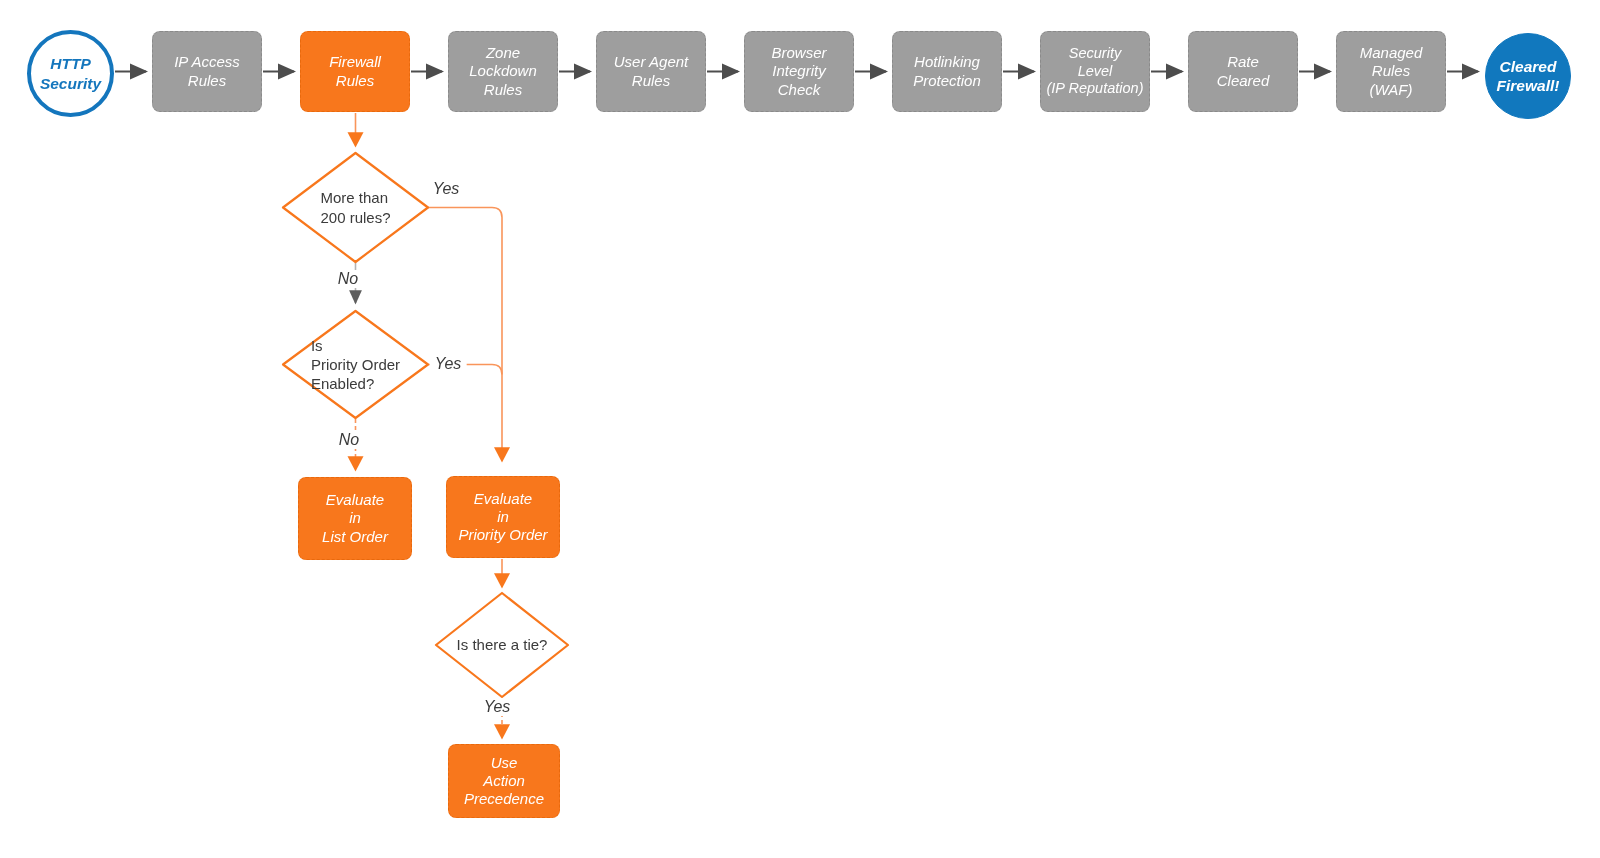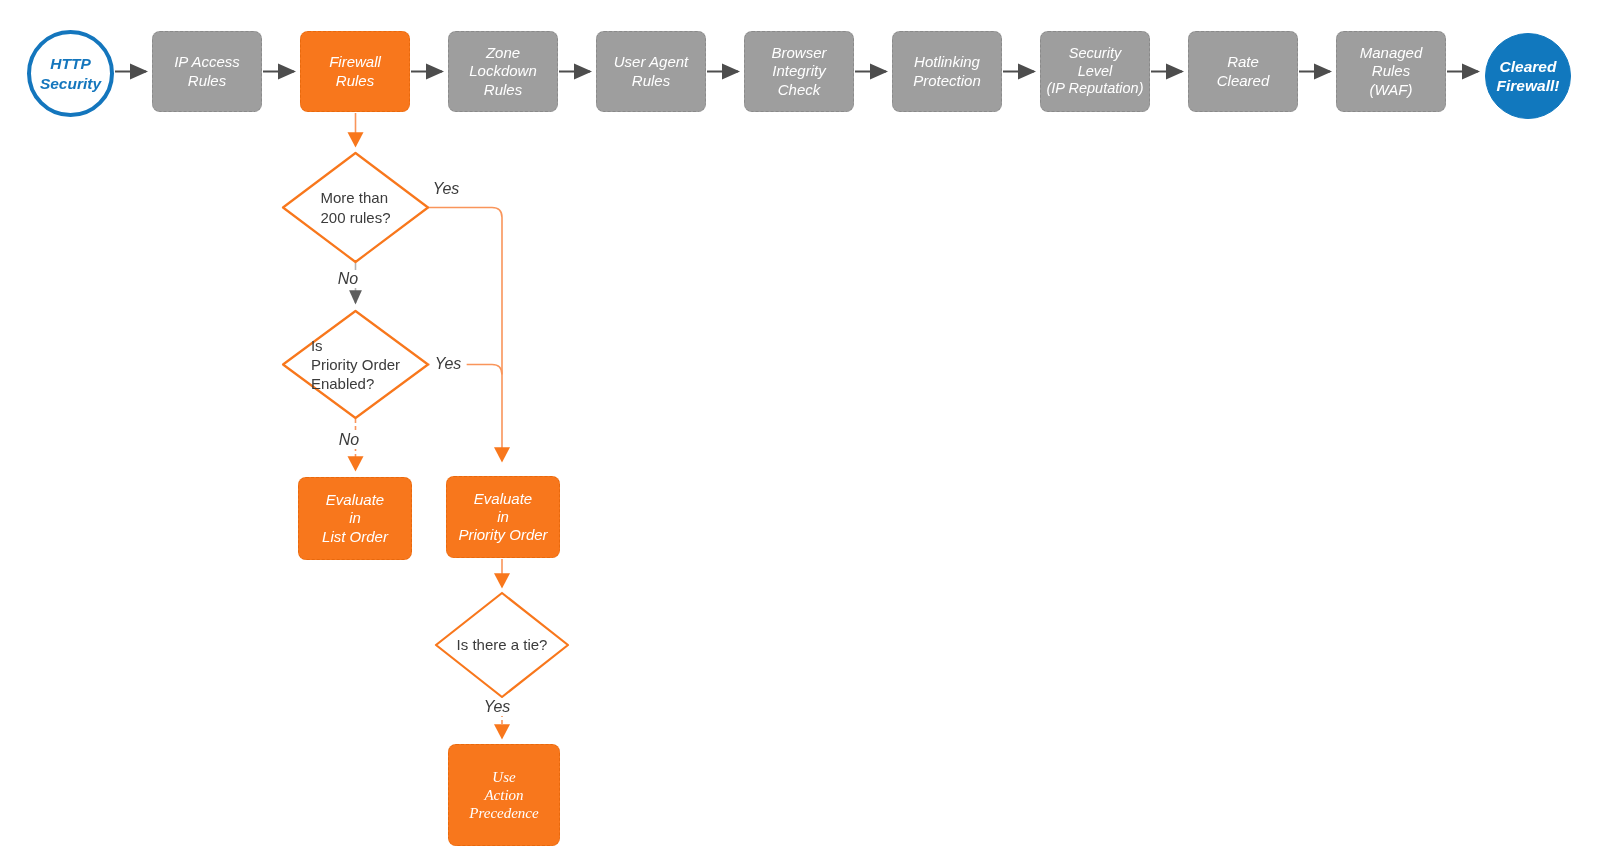--- a/index.html
+++ b/index.html
@@ -164,19 +164,19 @@
   <div class="node orange-node" style="left:298px;top:477px;width:114px;height:83px;">
     <span class="lbl">Evaluate
 in
 List Order</span>
   </div>
   <div class="node orange-node" style="left:446px;top:476px;width:114px;height:82px;">
     <span class="lbl">Evaluate
 in
 Priority Order</span>
   </div>
-  <div class="node orange-node" style="left:448px;top:744px;width:112px;height:102px;font-family:Liberation Serif, serif;">
+  <div class="node orange-node" style="left:448px;top:744px;width:112px;height:74px;">
     <span class="lbl">Use
 Action
 Precedence</span>
   </div>
 
 </div>
 
 </body></html>

